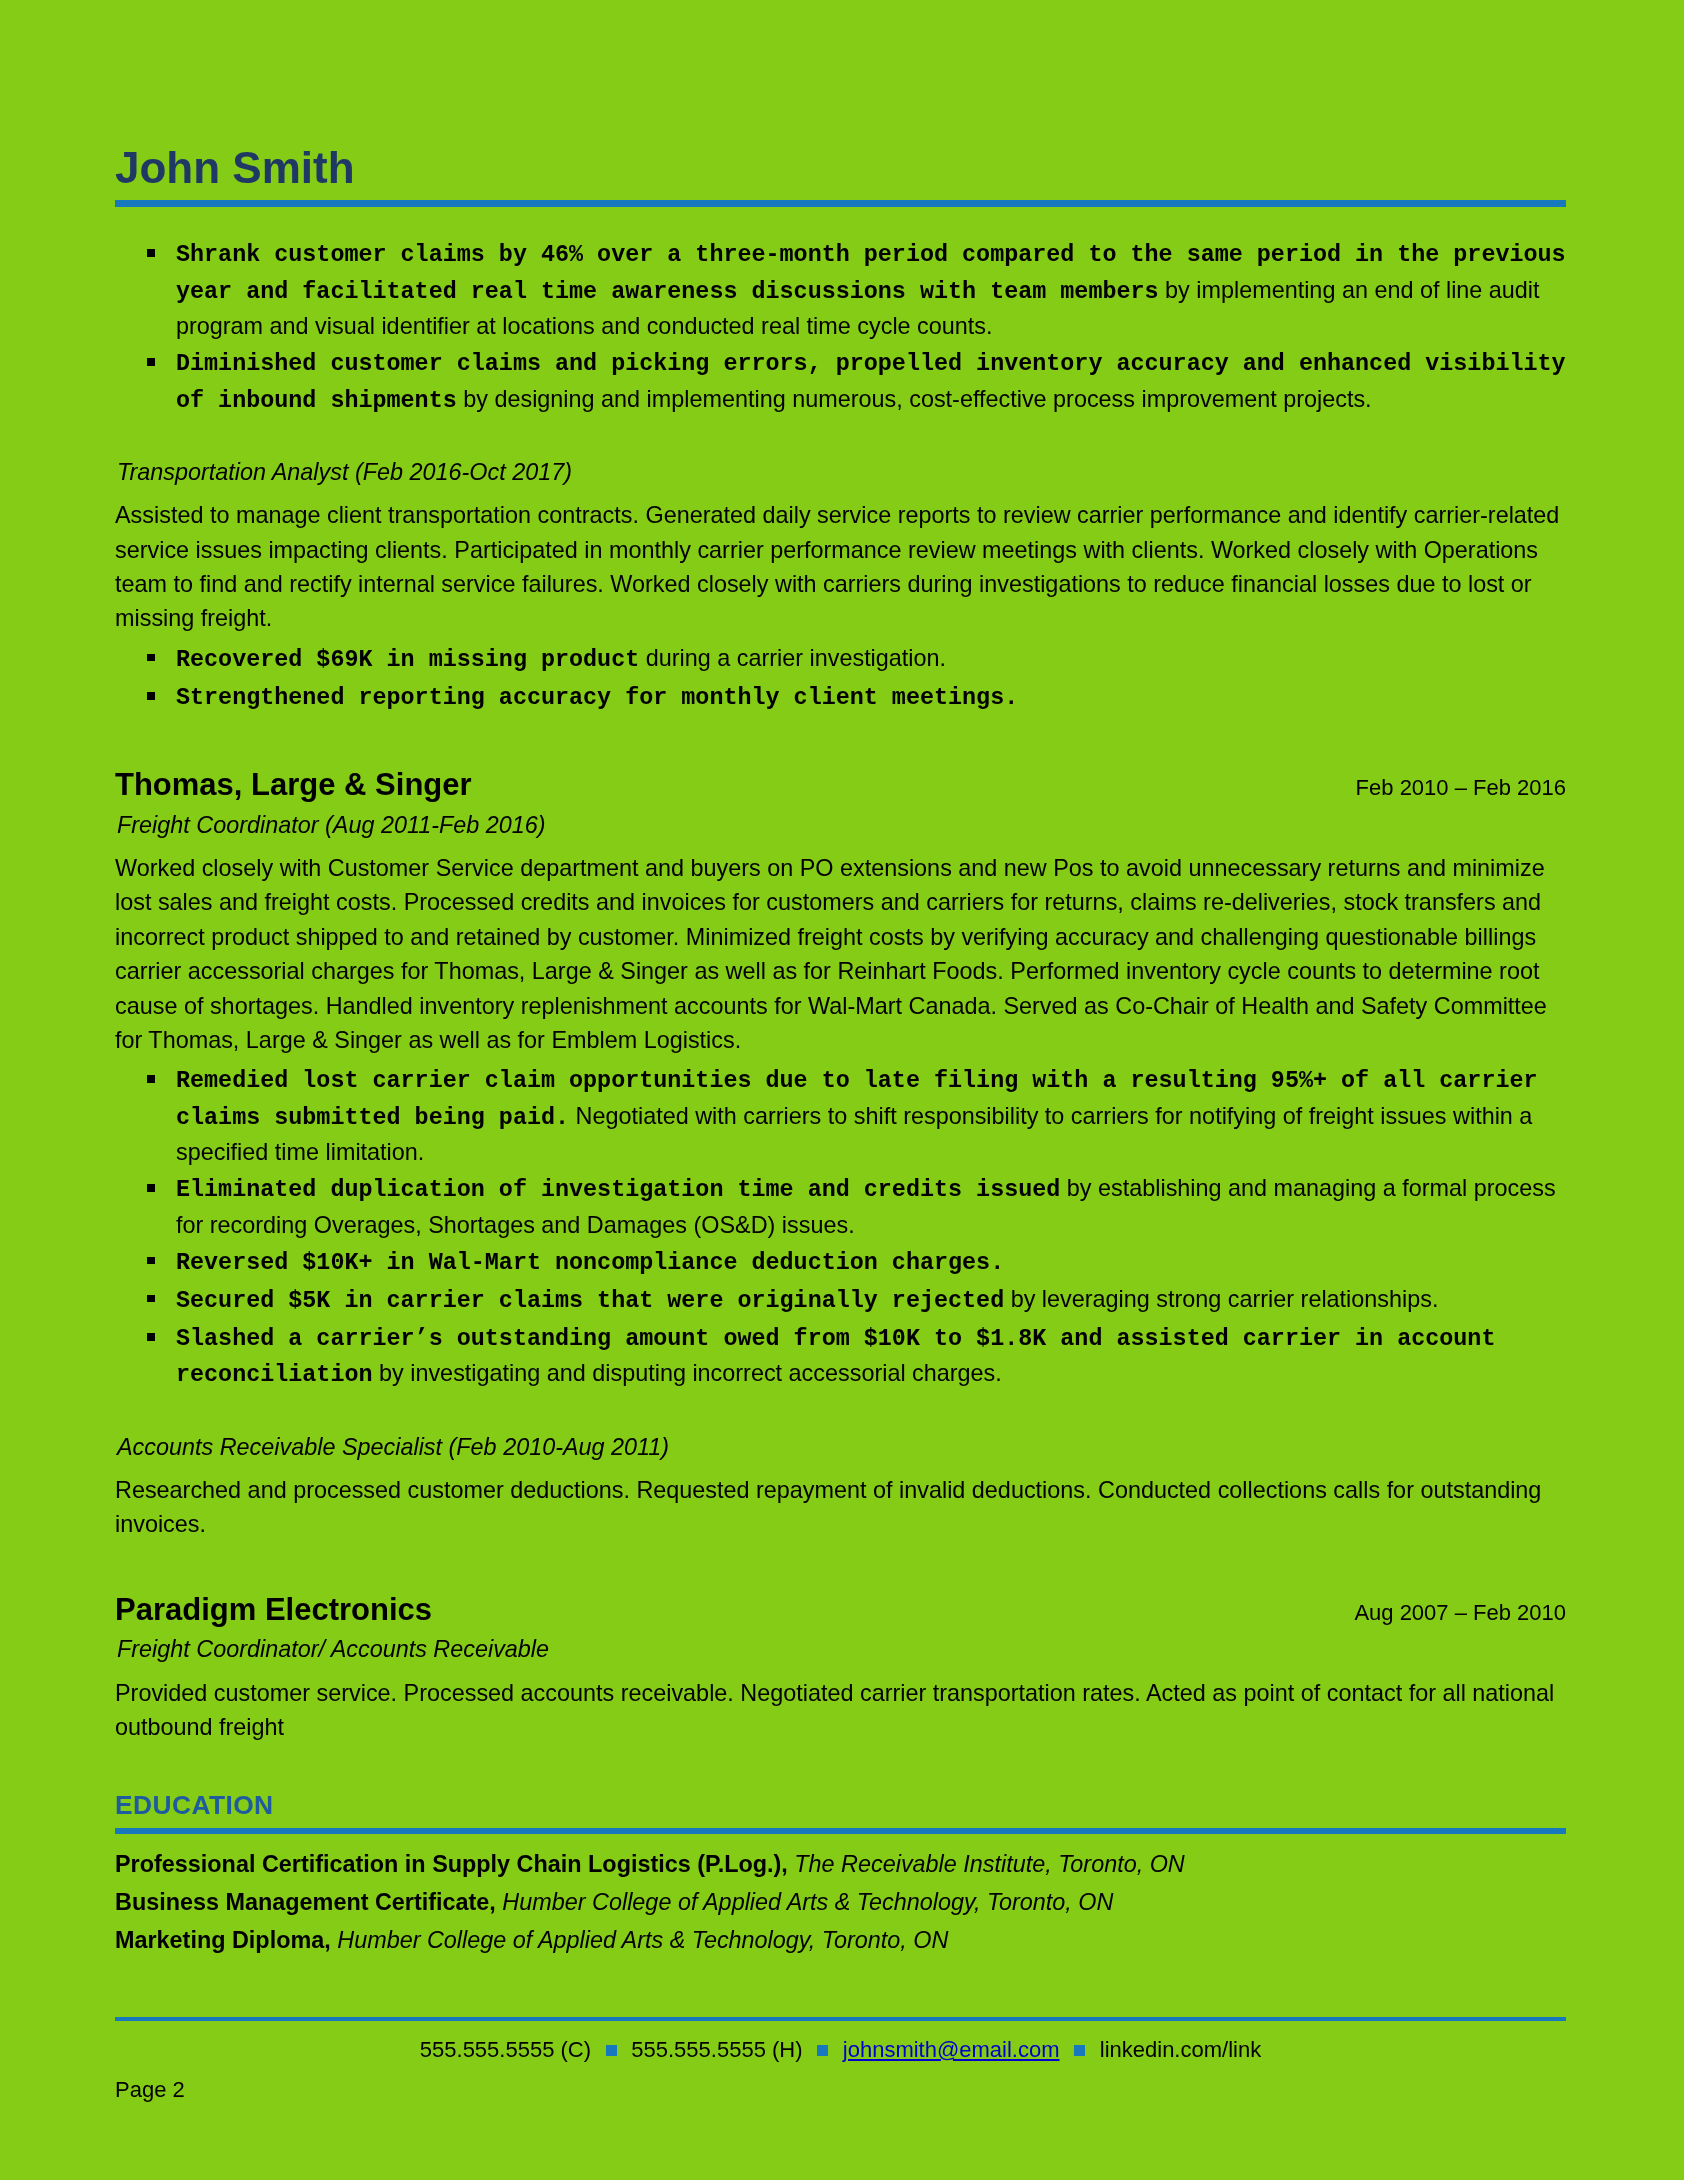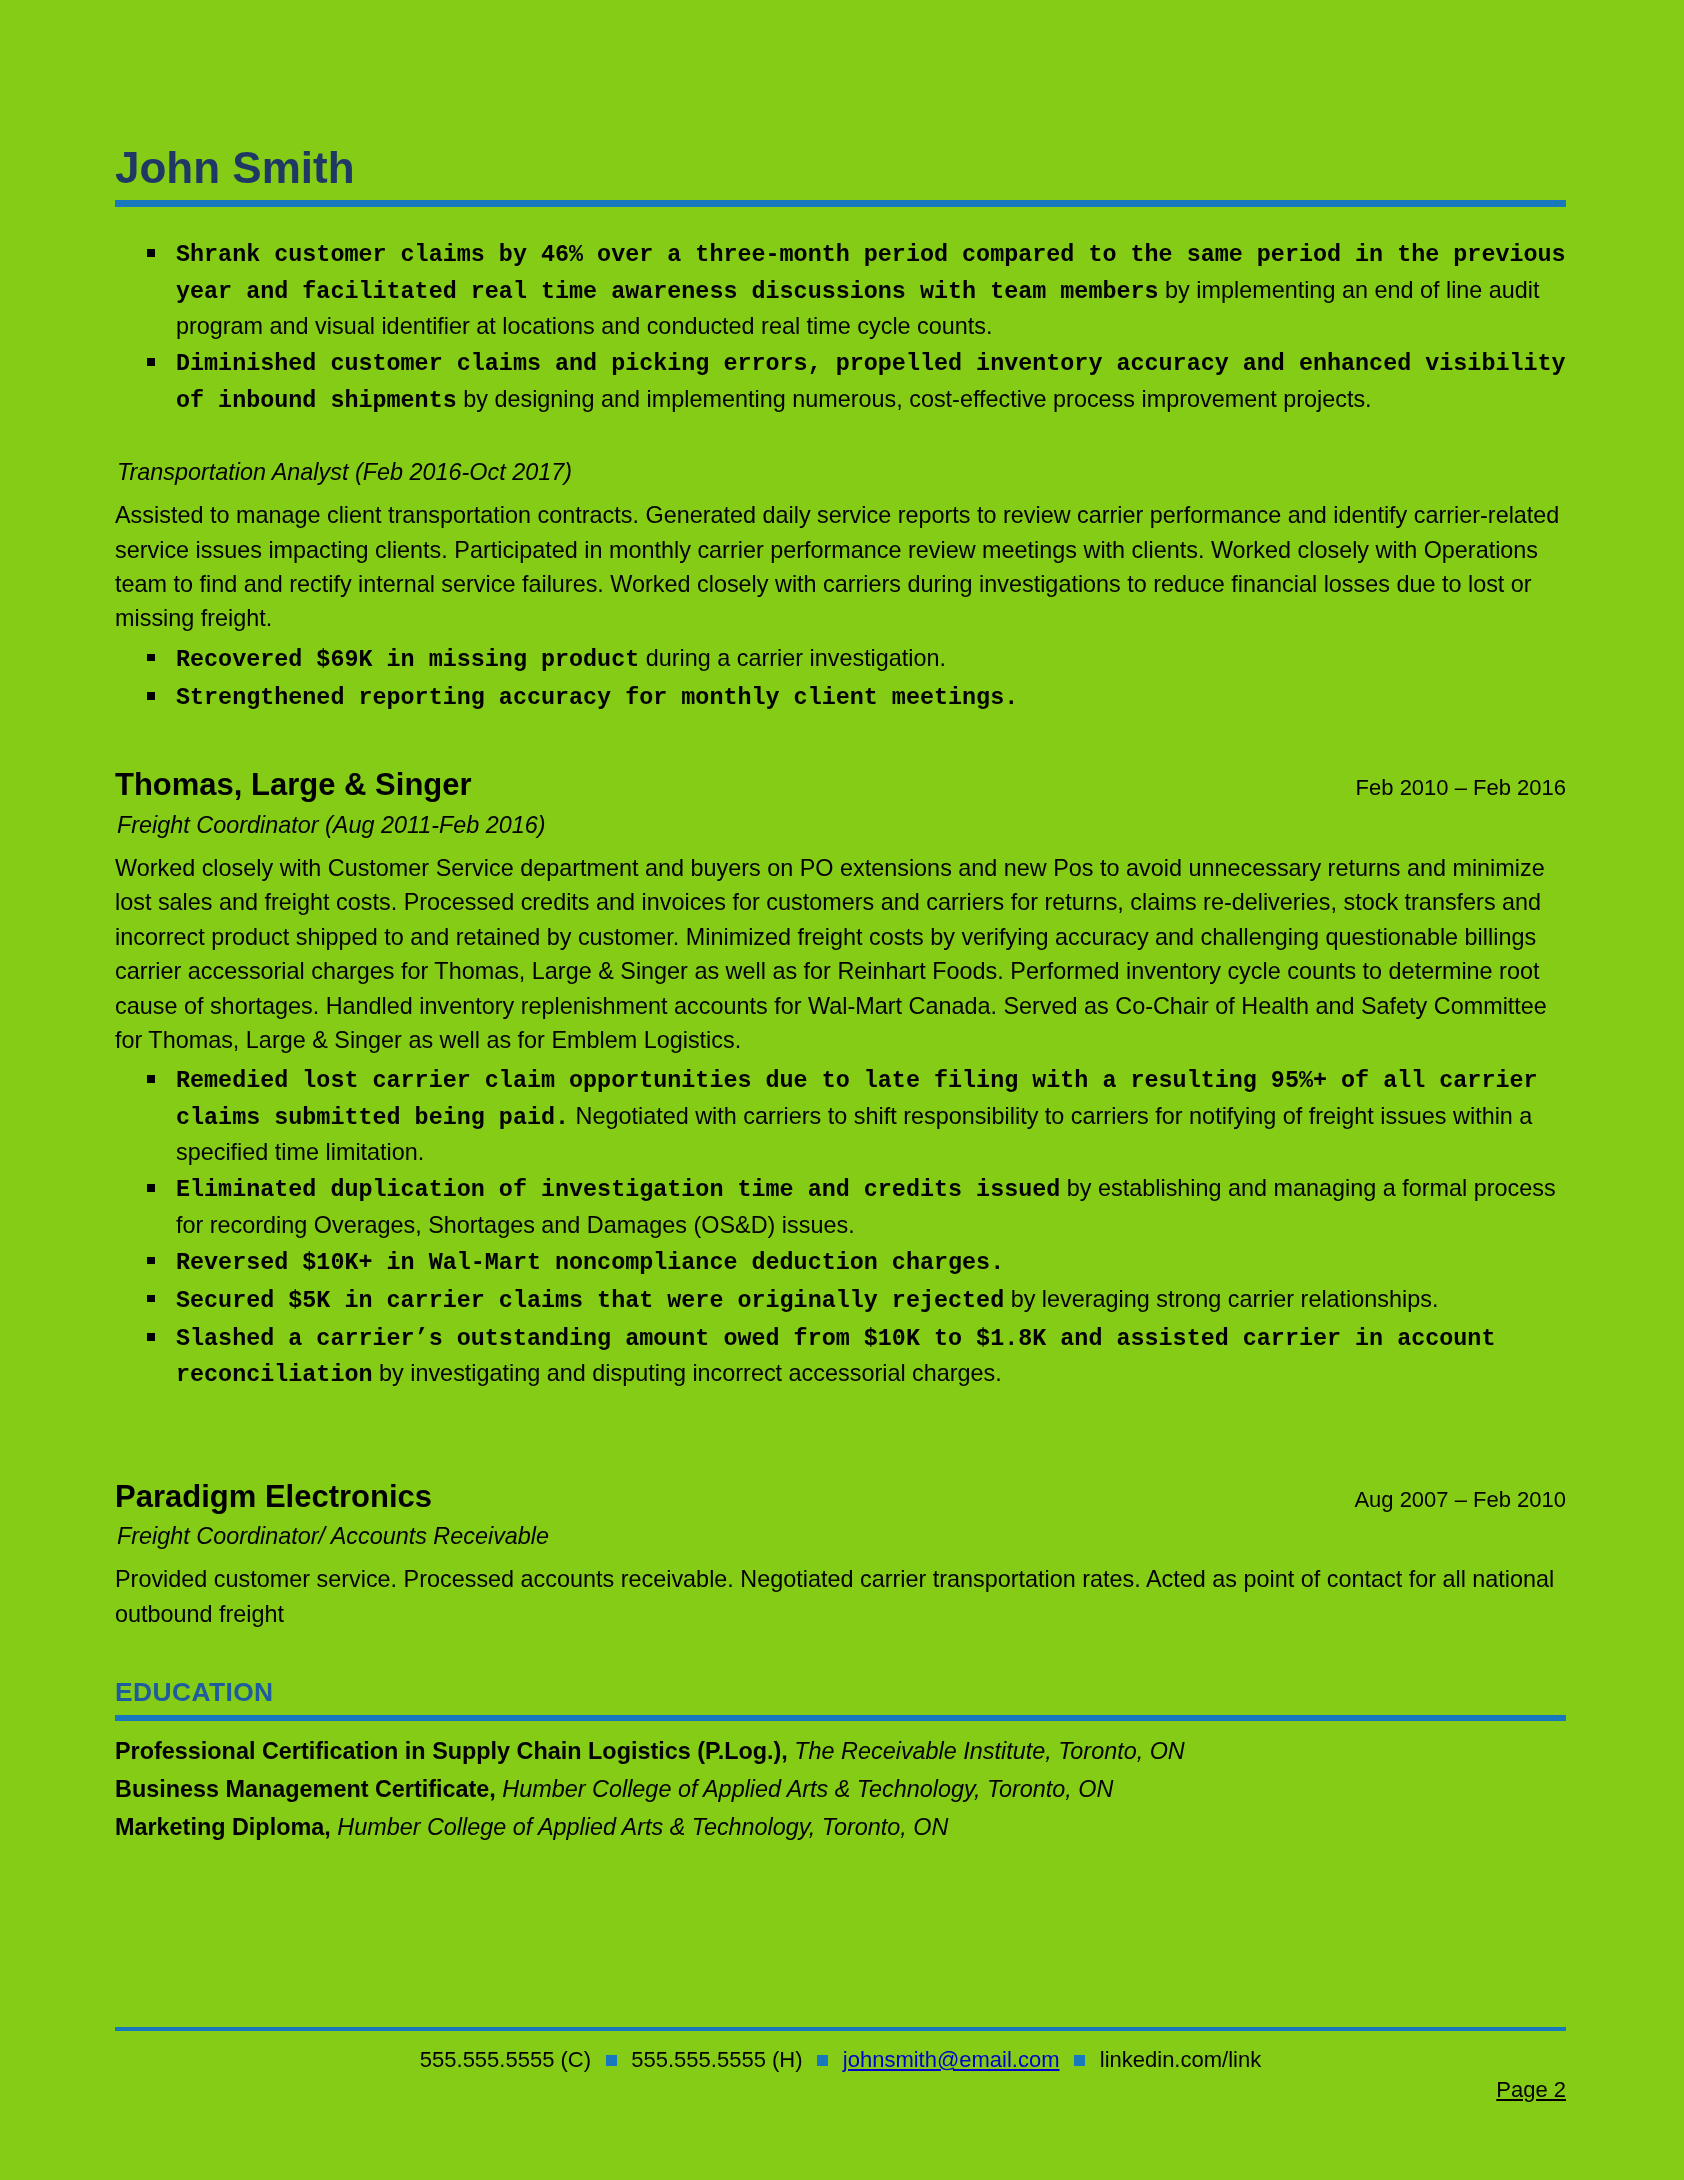--- a/index.html
+++ b/index.html
@@ -143,24 +143,23 @@
     height: 11px;
     background: #1878BE;
     margin: 0 8.5px 0.9px 8.5px;
     vertical-align: middle;
   }
   .email-link {
     color: #0000CC;
     text-decoration: underline;
   }
   .page-number {
-    text-align: right;
+    text-align: left;
     font-size: 22px;
-    margin-top: 3px;
-    text-decoration: underline;
+    margin-top: 13px;
   }
 </style>
 </head>
 <body>
 
 <div class="page">
 
   <div class="doc-header">
     <div class="candidate-name">John Smith</div>
     <div class="rule-blue"></div>
@@ -222,20 +221,24 @@
       </li>
       <li>
         <span class="marker"></span>
         <b>Slashed a carrier’s outstanding amount owed from $10K to $1.8K and assisted carrier in account reconciliation</b><span> by investigating and disputing incorrect accessorial charges.</span>
       </li>
     </ul>
   </div>
 
   <div class="spacer-md"></div>
 
+  <div>
+    <div class="job-title">Accounts Receivable Specialist (Feb 2010-Aug 2011)</div>
+    <p class="body-text para">Researched and processed customer deductions. Requested repayment of invalid deductions. Conducted collections calls for outstanding invoices.</p>
+  </div>
 
   <div class="spacer-lg"></div>
 
   <div>
     <div class="company-row">
       <span class="company-name">Paradigm Electronics</span>
       <span class="company-dates">Aug 2007 – Feb 2010</span>
     </div>
     <div class="job-title">Freight Coordinator/ Accounts Receivable</div>
     <p class="body-text para">Provided customer service. Processed accounts receivable. Negotiated carrier transportation rates. Acted as point of contact for all national outbound freight</p>

